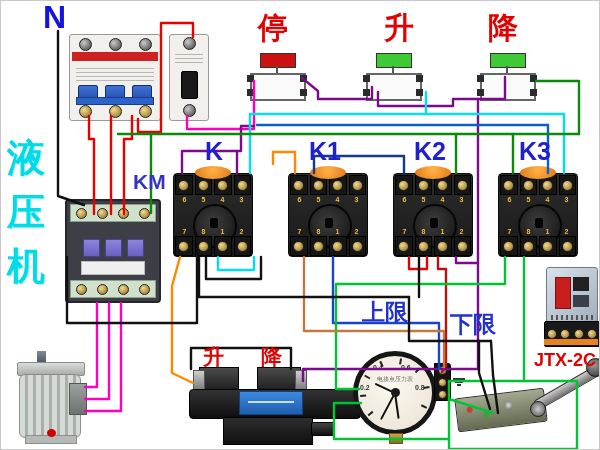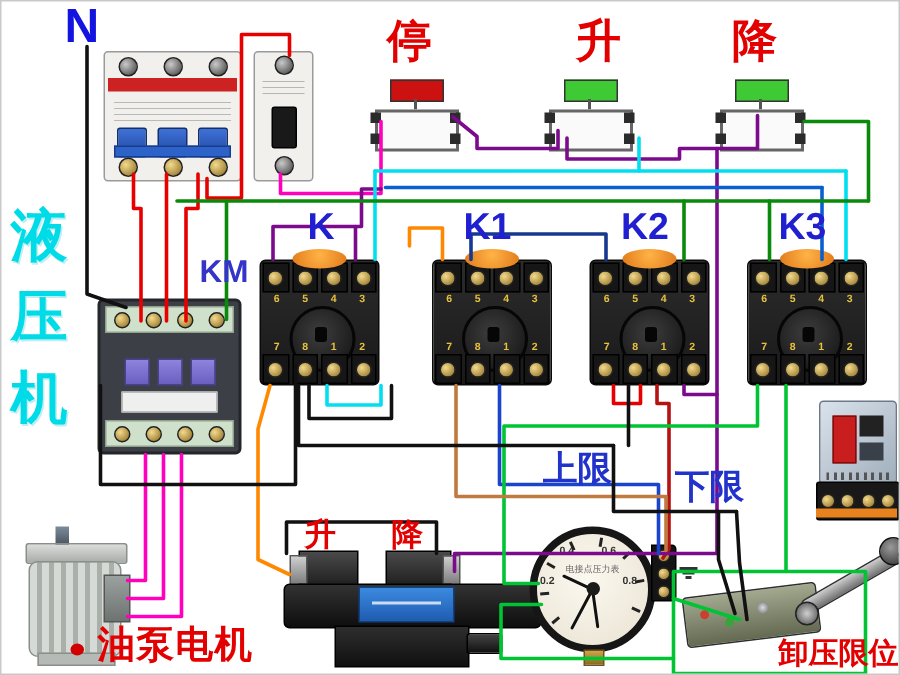--- a/index.html
+++ b/index.html
@@ -491,19 +491,18 @@
   <div class="lbl red-lbl" style="left:383px;top:12px;font-size:30px;">升</div>
   <div class="lbl red-lbl" style="left:487px;top:12px;font-size:30px;">降</div>
   <div class="lbl kname" style="left:204px;top:138px;">K</div>
   <div class="lbl kname" style="left:308px;top:138px;">K1</div>
   <div class="lbl kname" style="left:413px;top:138px;">K2</div>
   <div class="lbl kname" style="left:518px;top:138px;">K3</div>
   <div class="lbl" style="left:132px;top:170px;font-size:21px;font-weight:bold;color:#3434c8;">KM</div>
   <div class="lbl mch" style="top:138px;">液</div>
   <div class="lbl mch" style="top:192px;">压</div>
   <div class="lbl mch" style="top:246px;">机</div>
-  <div class="lbl red-lbl" style="left:64px;top:417px;font-size:25px;letter-spacing:1px;">油泵电机</div>
   <div class="lbl red-lbl" style="left:202px;top:345px;font-size:21px;">升</div>
   <div class="lbl red-lbl" style="left:260px;top:345px;font-size:21px;">降</div>
   <div class="lbl blue-lbl" style="left:361px;top:300px;font-size:23px;">上限</div>
   <div class="lbl blue-lbl" style="left:449px;top:312px;font-size:23px;">下限</div>
-  <div class="lbl red-lbl" style="left:518px;top:425px;font-size:20px;">卸压限位</div>
+  <div class="lbl red-lbl" style="left:533px;top:350px;font-size:18px;">JTX-2C</div>
 </div>
 
 </body></html>

